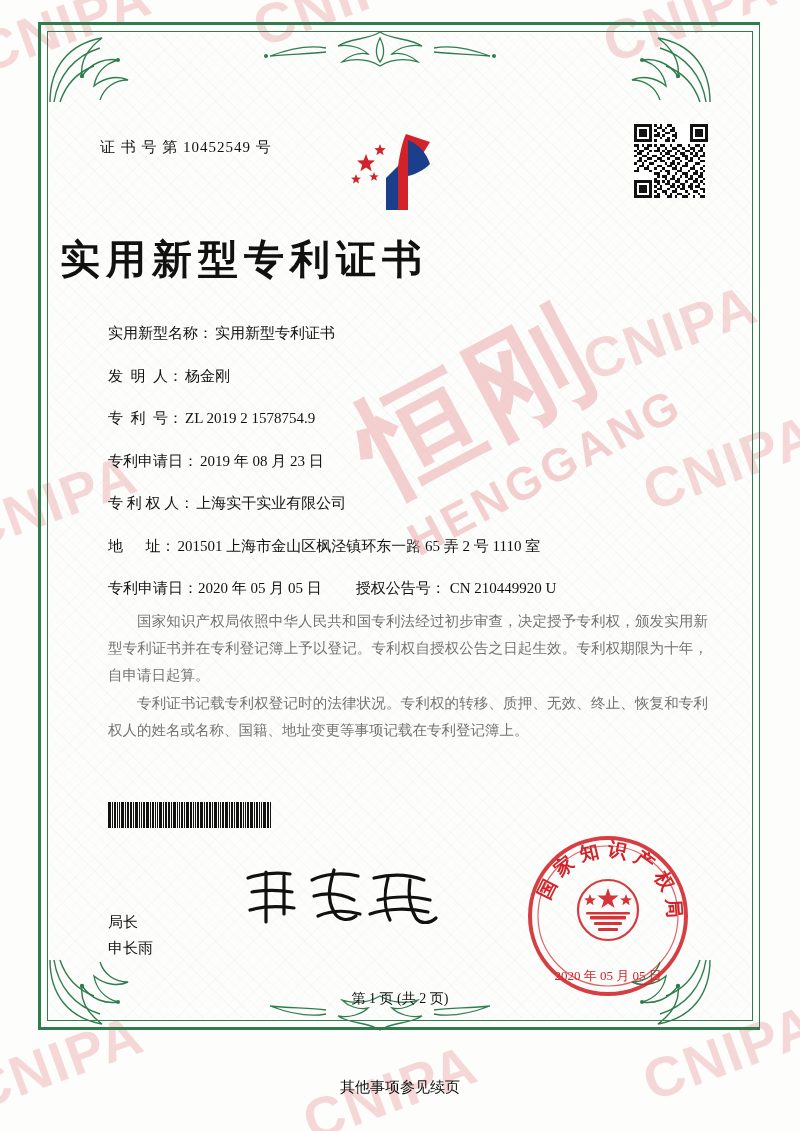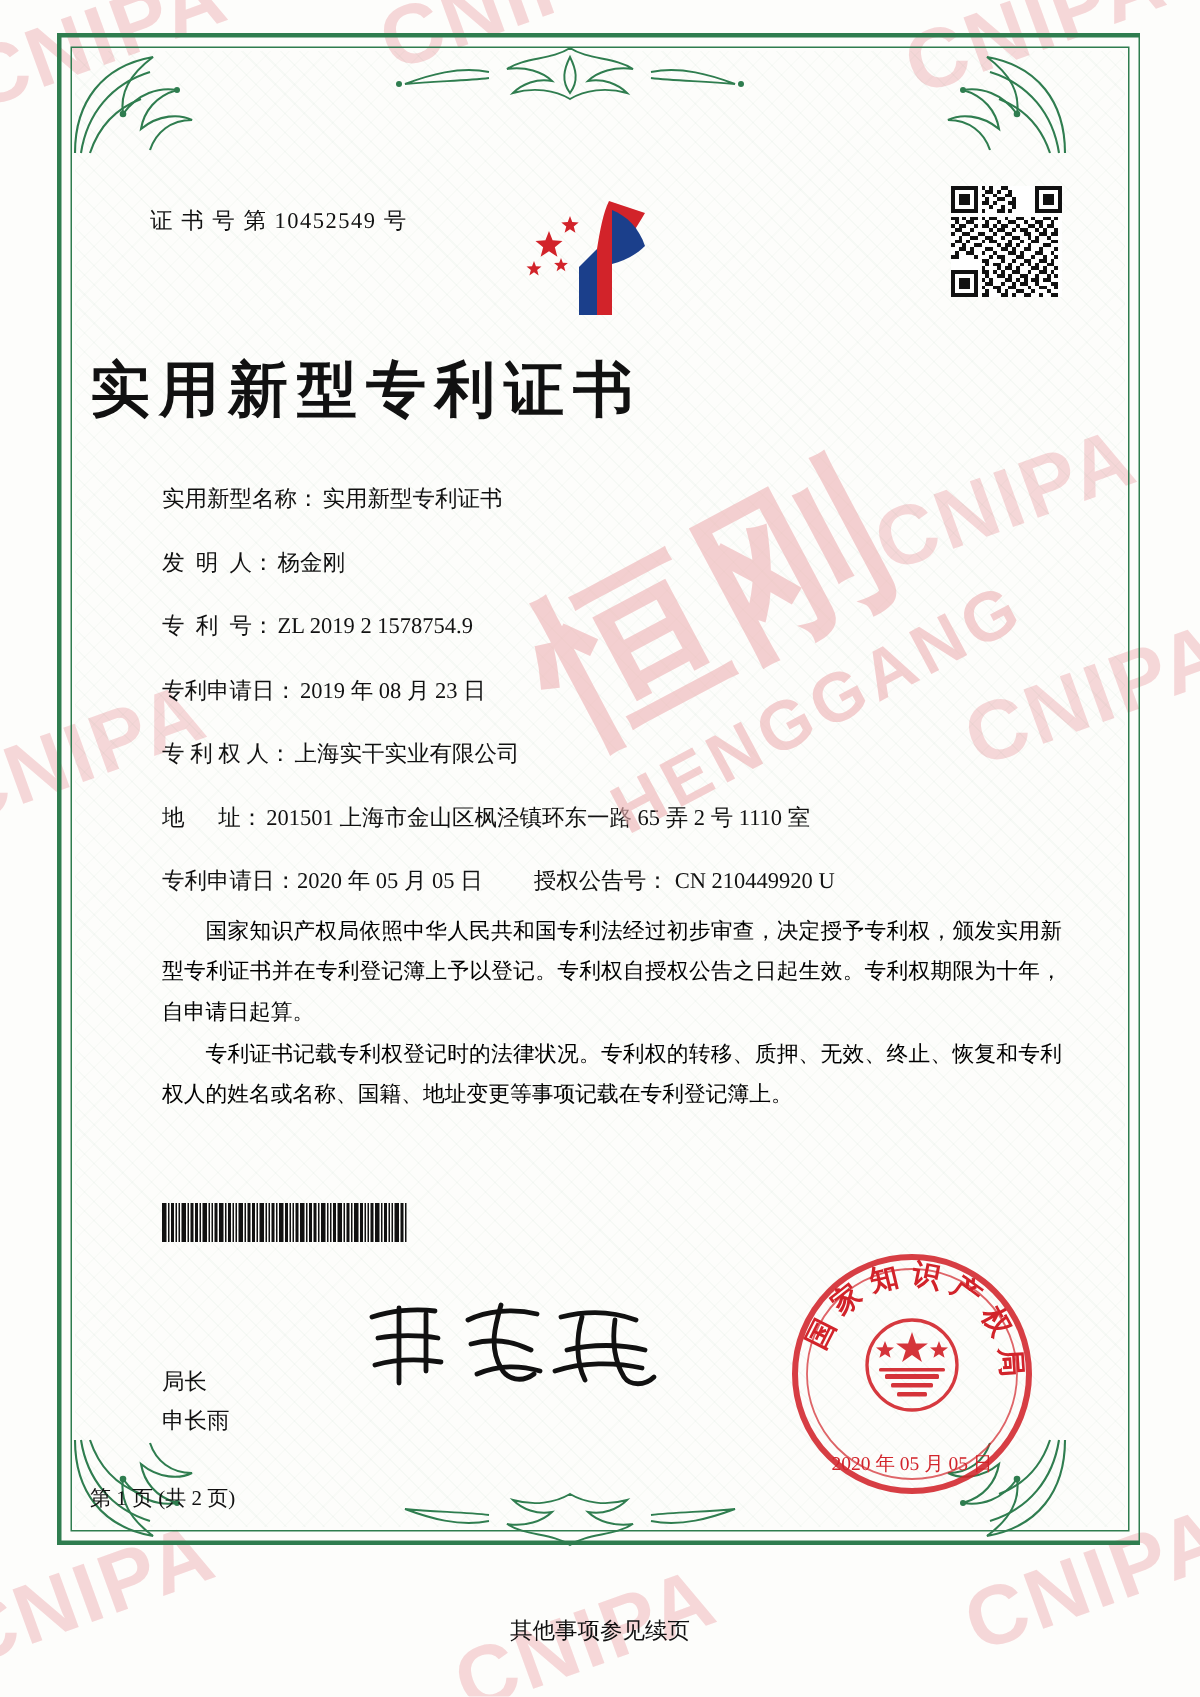--- a/index.html
+++ b/index.html
@@ -175,21 +175,21 @@
   }
 
   
   .paragraphs {
     position: absolute;
     left: 48px;
     top: 566px;
     width: 600px;
     font-size: 14.5px;
     line-height: 1.85;
-    color: #000000;
+    color: #737373;
     text-align: justify;
   }
   .paragraphs p {
     margin: 0 0 2px 0;
     text-indent: 2em;
   }
 
   
   .barcode {
     position: absolute;
@@ -233,20 +233,21 @@
     top: 790px;
     width: 168px;
     height: 168px;
   }
   .seal svg { width: 100%; height: 100%; display: block; }
 
   .page-no {
     position: absolute;
     left: 0; right: 0;
     top: 948px;
+    text-align: center;
     font-size: 14px;
     color: #111;
   }
 
   .footer-note {
     position: absolute;
     left: 0; right: 0;
     top: 1078px;
     text-align: center;
     font-size: 15px;

